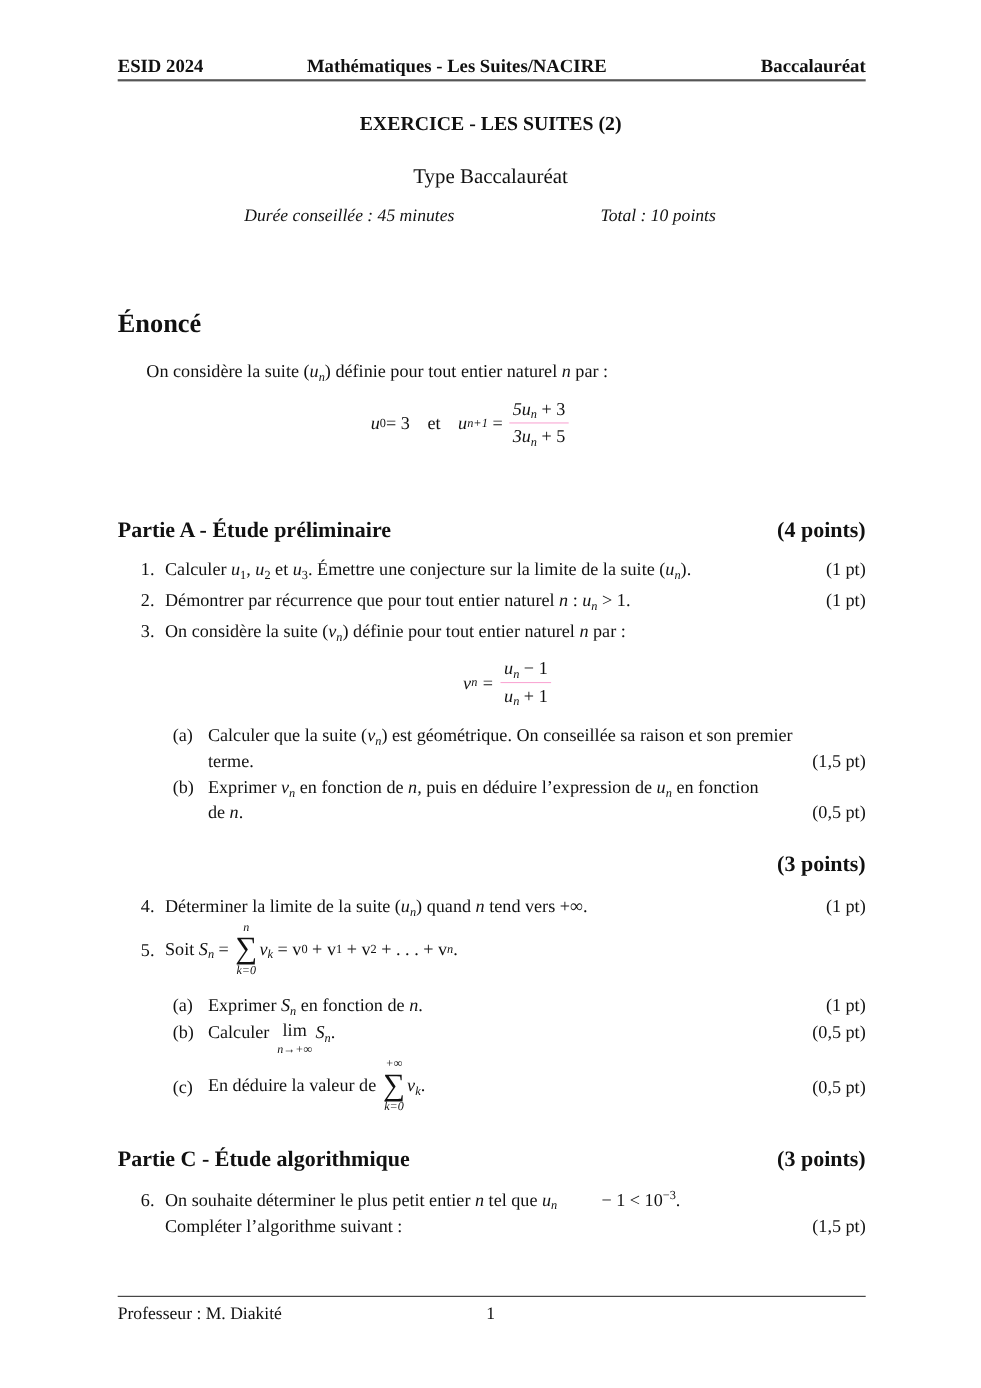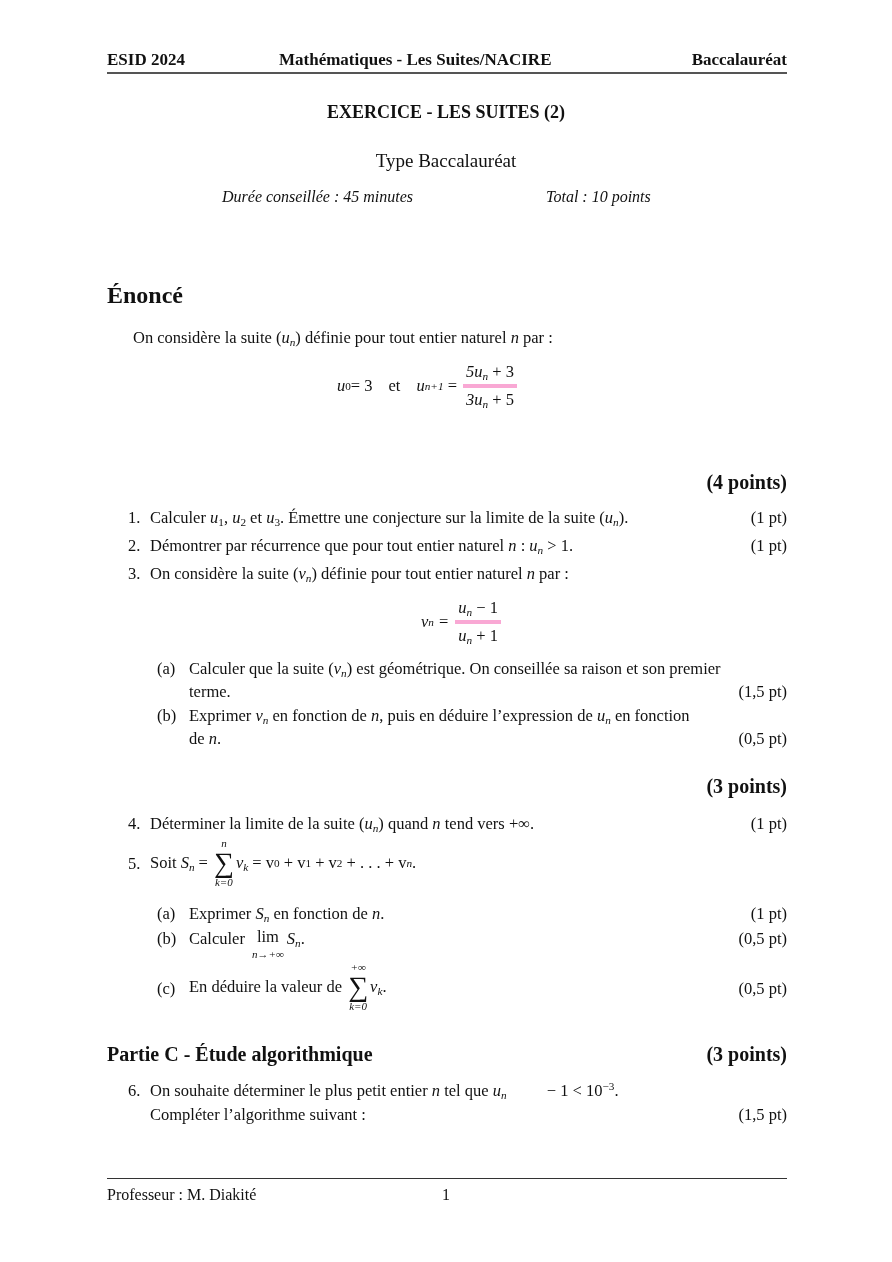--- a/index.html
+++ b/index.html
@@ -19,21 +19,21 @@
   .txt { font-size:16.5px; }
   .line { font-size:16.5px; left:128px; width:659px; }
   .line .num { position:absolute; left:0; top:0; }
   .line .body { position:absolute; left:22px; top:0; white-space:nowrap; }
   .line .pt { position:absolute; right:0; top:0; }
   .sub { font-size:16.5px; left:157px; width:630px; }
   .sub .lbl { position:absolute; left:0; top:0; }
   .sub .body { position:absolute; left:32px; top:0; white-space:nowrap; }
   .sub .pt { position:absolute; right:0; top:0; }
   .frac { display:inline-flex; flex-direction:column; align-items:center; vertical-align:middle; margin:0 2px; }
-  .frac .num2 { padding:0 3px 2px 3px; border-bottom:4px solid #f9a8d4;text-align:center; }
+  .frac .num2 { padding:0 3px 2px 3px; border-bottom:1px solid #f9a8d4;text-align:center; }
   .frac .den { padding:2px 3px 0 3px; }
   .sum { display:inline-flex; flex-direction:column; align-items:center; vertical-align:middle; line-height:1; margin:0 2px; }
   .sum .lim { font-size:11px; font-style:italic; }
   .sum .sig { font-size:28px; line-height:28px; }
   .limop { display:inline-flex; flex-direction:column; align-items:center; vertical-align:top; line-height:1; margin:0 3px; }
   .limop .lim { font-size:11px; font-style:italic; margin-top:3px; }
 </style>
 </head>
 <body>
 
@@ -59,20 +59,21 @@
   <span class="m">u</span>
     <sub class="m">n+1</sub>
     <span style="white-space:pre;"> = </span>
   <span class="frac">
     <span class="num2"><span class="m">5u</span><sub class="m">n</sub><span> + 3</span></span>
     <span class="den"><span class="m">3u</span><sub class="m">n</sub><span> + 5</span></span>
   </span>
 </div>
 
 <div class="abs h3" style="top:471px;">
+  <span>Partie A - Étude préliminaire</span>
   <span class="pts">(4 points)</span>
 </div>
 
 <div class="abs line" style="top:508px;">
   <span class="num">1.</span>
   <span class="body"><span>Calculer </span><i>u</i><sub>1</sub><span>, </span><i>u</i><sub>2</sub><span> et </span><i>u</i><sub>3</sub><span>. Émettre une conjecture sur la limite de la suite (</span><i>u<sub>n</sub></i><span>).</span></span>
   <span class="pt">(1 pt)</span>
 </div>
 
 <div class="abs line" style="top:536px;">

